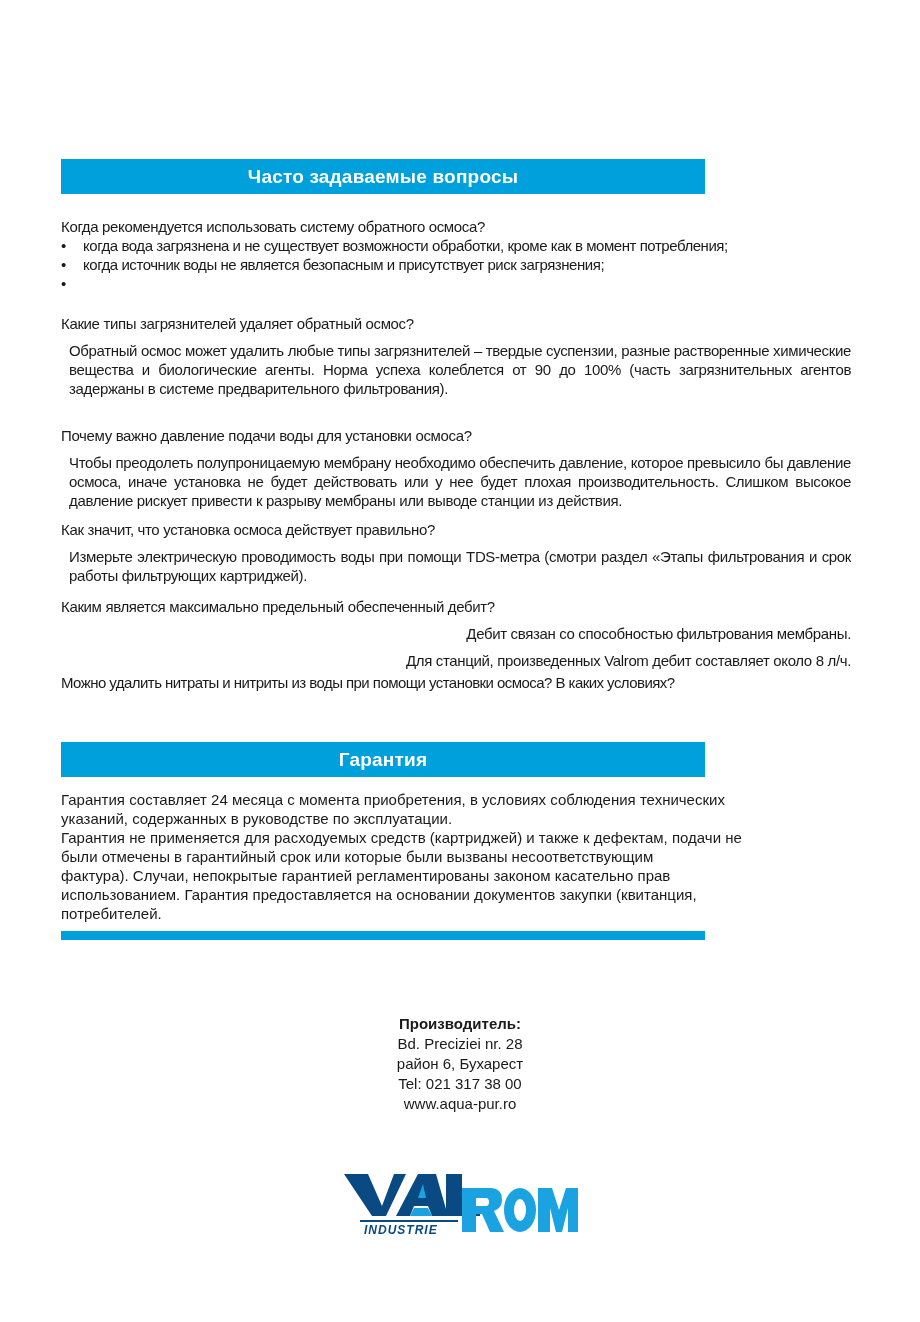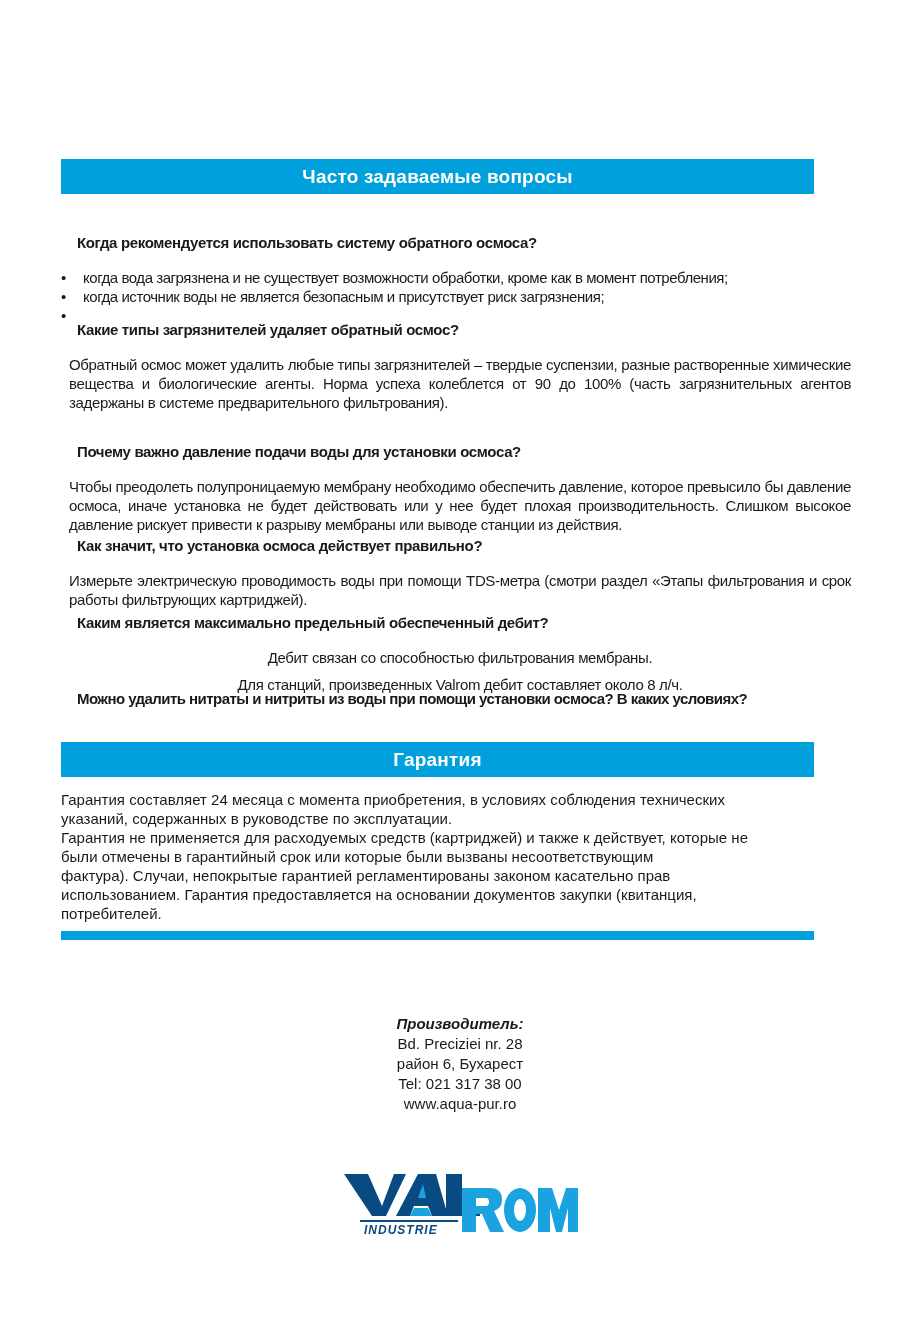--- a/index.html
+++ b/index.html
@@ -1,47 +1,47 @@
 <!DOCTYPE html>
 <html><head>
 <meta charset="utf-8">
 <style>
   html, body { margin: 0; padding: 0; background: #ffffff; }
   body { width: 920px; height: 1322px; position: relative; overflow: hidden;
          font-family: "Liberation Sans", sans-serif; color: #1a1a1a; }
-  .bar { position: absolute; left: 61px; width: 753px; background: #00a0dc; }
+  .bar { position: absolute; left: 61px; width: 644px; background: #00a0dc; }
   .bar-title { color: #ffffff; font-weight: bold; font-size: 19px; text-align: center;
                line-height: 35px; letter-spacing: 0.2px; }
   #faq-bar { top: 159px; height: 35px; }
   #warranty-bar { top: 742px; height: 35px; }
   #bottom-bar { top: 931px; height: 9px; }
 
   .faq { position: absolute; left: 61px; width: 798px; font-size: 15px; line-height: 19px;
          font-family: "Liberation Sans", sans-serif; }
-  .faq .q { font-weight: bold; margin: 16px; letter-spacing: -0.35px; }
+  .faq .q { font-weight: normal; margin: 0; letter-spacing: -0.35px; }
   .faq .a { margin: 8px; text-align: justify; letter-spacing: -0.35px; }
-  .faq .a.left { text-align: center; }
+  .faq .a.left { text-align: right; }
   .faq ul { margin: 0; padding: 0; list-style: none; }
   .faq li { position: relative; padding-left: 22px; letter-spacing: -0.45px; }
   .faq li .bullet { position: absolute; left: 0; top: 0; }
 
   #q1 { top: 217px; }
-  #q2 { top: 304px; }
+  #q2 { top: 314px; }
   #q3 { top: 426px; }
   #q4 { top: 520px; }
   #q5 { top: 597px; }
   #q6 { top: 673px; }
 
   #warranty-text { position: absolute; left: 61px; width: 798px; top: 790px;
                    font-size: 15px; line-height: 19px; }
   #warranty-text p { margin: 0; }
 
   #manufacturer { position: absolute; left: 300px; width: 320px; top: 1014px;
                   text-align: center; font-size: 15px; line-height: 20px; }
-  #manufacturer .label { font-weight: bold; font-style: italic; }
+  #manufacturer .label { font-weight: bold; }
 
   #logo { position: absolute; left: 340px; top: 1168px; width: 240px; height: 70px; }
 </style>
 </head>
 <body>
 
 <div id="faq-bar" class="bar">
   <div class="bar-title">Часто задаваемые вопросы</div>
 </div>
 
@@ -79,21 +79,21 @@
   <p class="q" style="letter-spacing:-0.55px;">Можно удалить нитраты и нитриты из воды при помощи установки осмоса? В каких условиях?</p>
 </div>
 
 <div id="warranty-bar" class="bar">
   <div class="bar-title">Гарантия</div>
 </div>
 
 <div id="warranty-text">
   <p>Гарантия составляет 24 месяца с момента приобретения, в условиях соблюдения технических</p>
   <p>указаний, содержанных в руководстве по эксплуатации.</p>
-  <p>Гарантия не применяется для расходуемых средств (картриджей) и также к действует, которые не</p>
+  <p>Гарантия не применяется для расходуемых средств (картриджей) и также к дефектам, подачи не</p>
   <p>были отмечены в гарантийный срок или которые были вызваны несоответствующим</p>
   <p>фактура). Случаи, непокрытые гарантией регламентированы законом касательно прав</p>
   <p>использованием. Гарантия предоставляется на основании документов закупки (квитанция,</p>
   <p>потребителей.</p>
 </div>
 
 <div id="bottom-bar" class="bar"></div>
 
 <div id="manufacturer">
   <div class="label">Производитель:</div>

